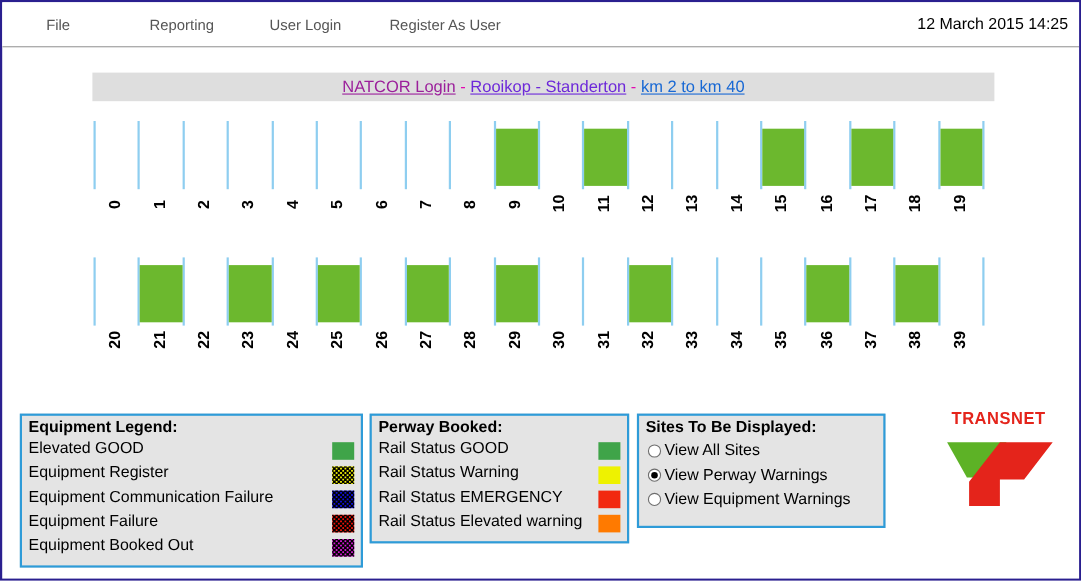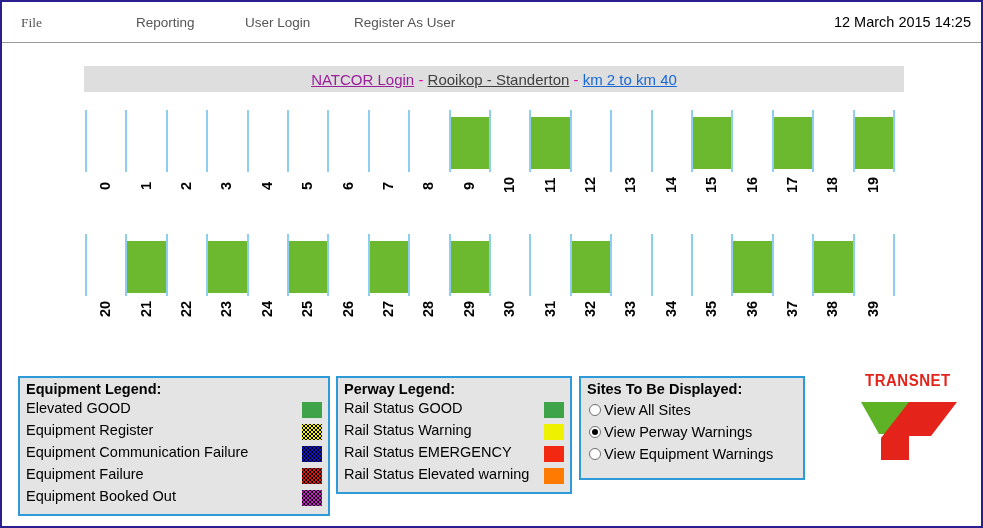--- a/index.html
+++ b/index.html
@@ -32,21 +32,21 @@
     background: #ffffff;
   }
   .menu-item {
     position: absolute;
     top: 13px;
     font-size: 13.5px;
     color: #555555;
     white-space: nowrap;
     cursor: default;
   }
-  #menu-file      { left: 19px; font-family: Liberation Serif, serif; }
+  #menu-file      { left: 40px; }
   #menu-reporting { left: 134px; }
   #menu-userlogin { left: 243px; }
   #menu-register  { left: 352px; }
 
   #datetime {
     position: absolute;
     right: 10px;
     top: 12px;
     font-size: 14.5px;
     color: #000000;
@@ -64,21 +64,21 @@
     display: flex;
     align-items: center;
     justify-content: center;
   }
   #title-strip .tpart {
     font-size: 15px;
     white-space: pre;
   }
   .tlink { text-decoration: underline; cursor: pointer; }
   #title-line  { color: #9b1f9b; }
-  #title-route { color: #404040; }
+  #title-route { color: #6d28d9; }
   #title-km    { color: #1868d4; }
   .tsep { color: #e20ab0; }
 
   
   .scale-row {
     position: absolute;
     left: 0;
     width: 983px;
     height: 110px;
   }
@@ -359,21 +359,21 @@
           <span class="swatch" style="background-color:#ee1206;background-image:radial-gradient(#000 40%, transparent 41%),radial-gradient(#000 40%, transparent 41%);background-size:4px 4px;background-position:0 0,2px 2px;"></span>
         </div>
         <div class="legend-row">
           <span class="legend-label">Equipment Booked Out</span>
           <span class="swatch" style="background-color:#d318d3;background-image:radial-gradient(#000 40%, transparent 41%),radial-gradient(#000 40%, transparent 41%);background-size:4px 4px;background-position:0 0,2px 2px;"></span>
         </div>
       </div>
   </div>
 
   <div class="panel" id="perway-legend">
-    <div class="panel-title">Perway Legend:</div>
+    <div class="panel-title">Perway Booked:</div>
     <div id="perway-legend-rows">
         <div class="legend-row">
           <span class="legend-label">Rail Status GOOD</span>
           <span class="swatch" style="background:#3fa449;"></span>
         </div>
         <div class="legend-row">
           <span class="legend-label">Rail Status Warning</span>
           <span class="swatch" style="background:#eef200;"></span>
         </div>
         <div class="legend-row">

